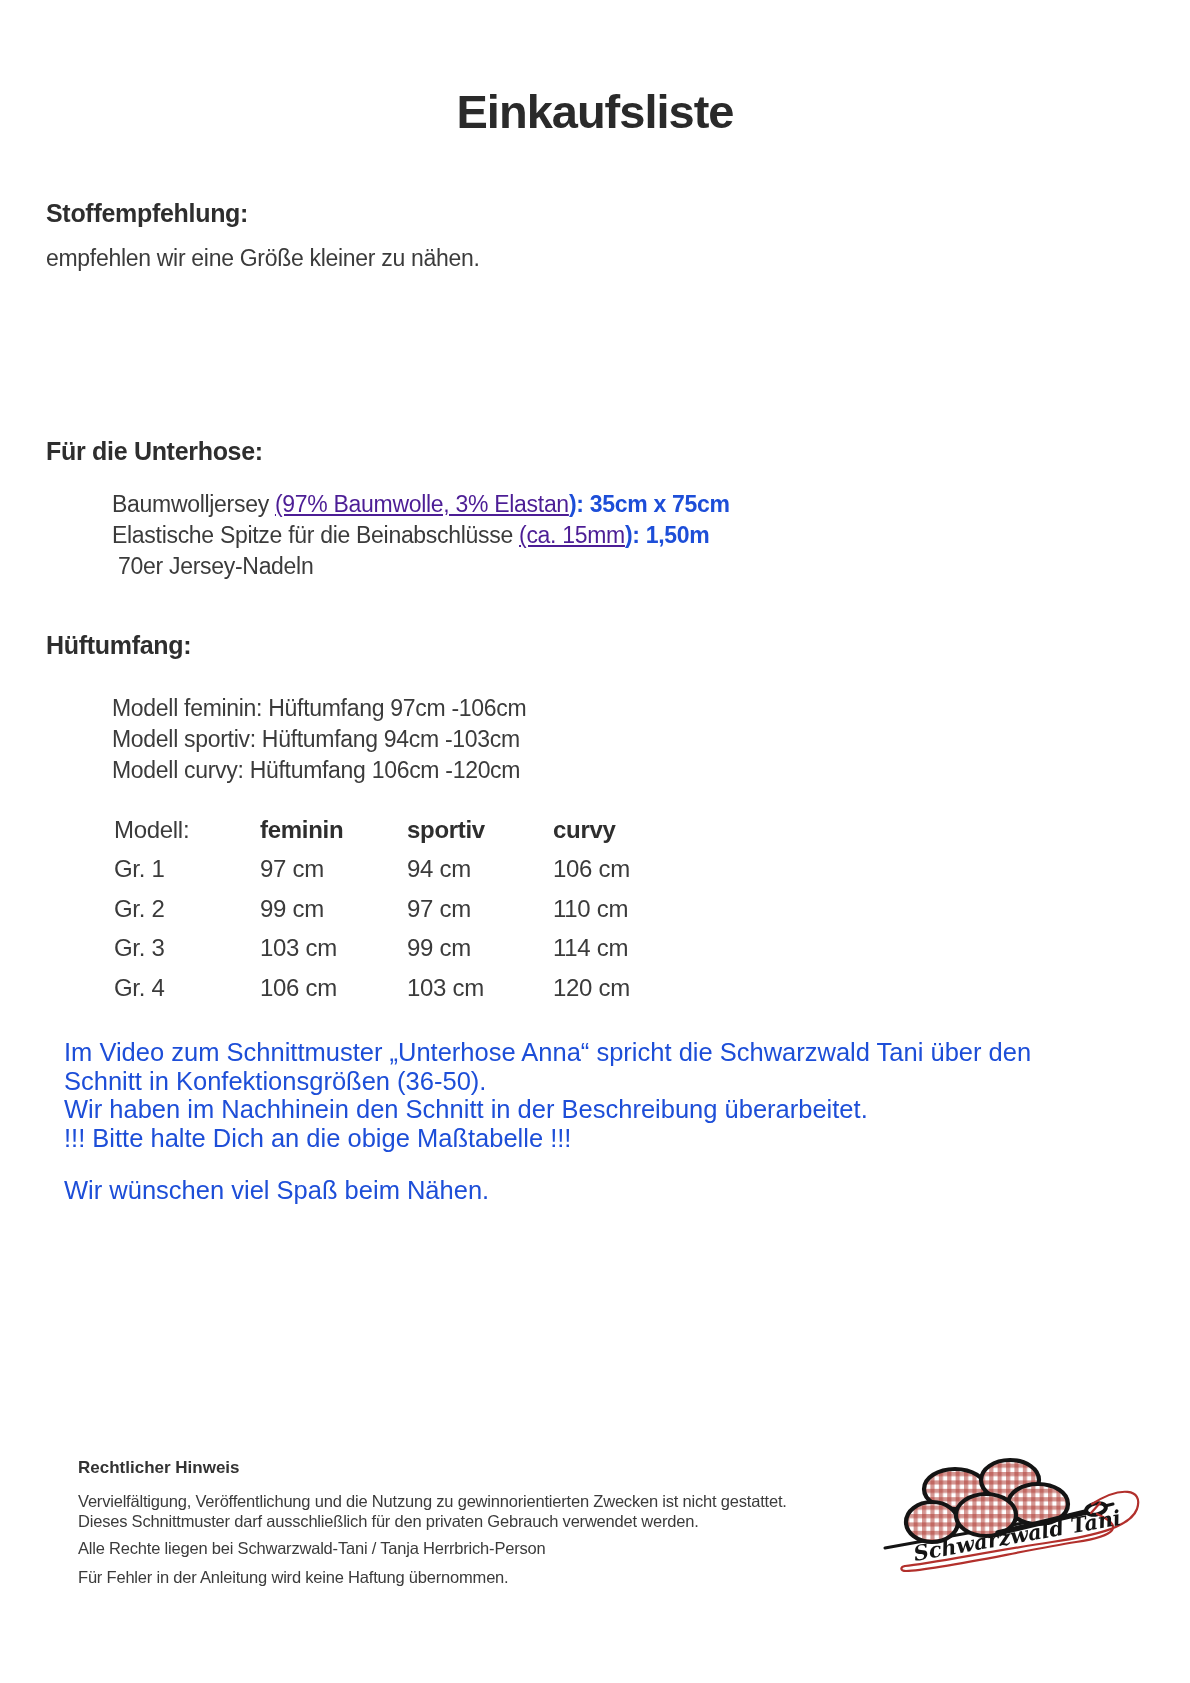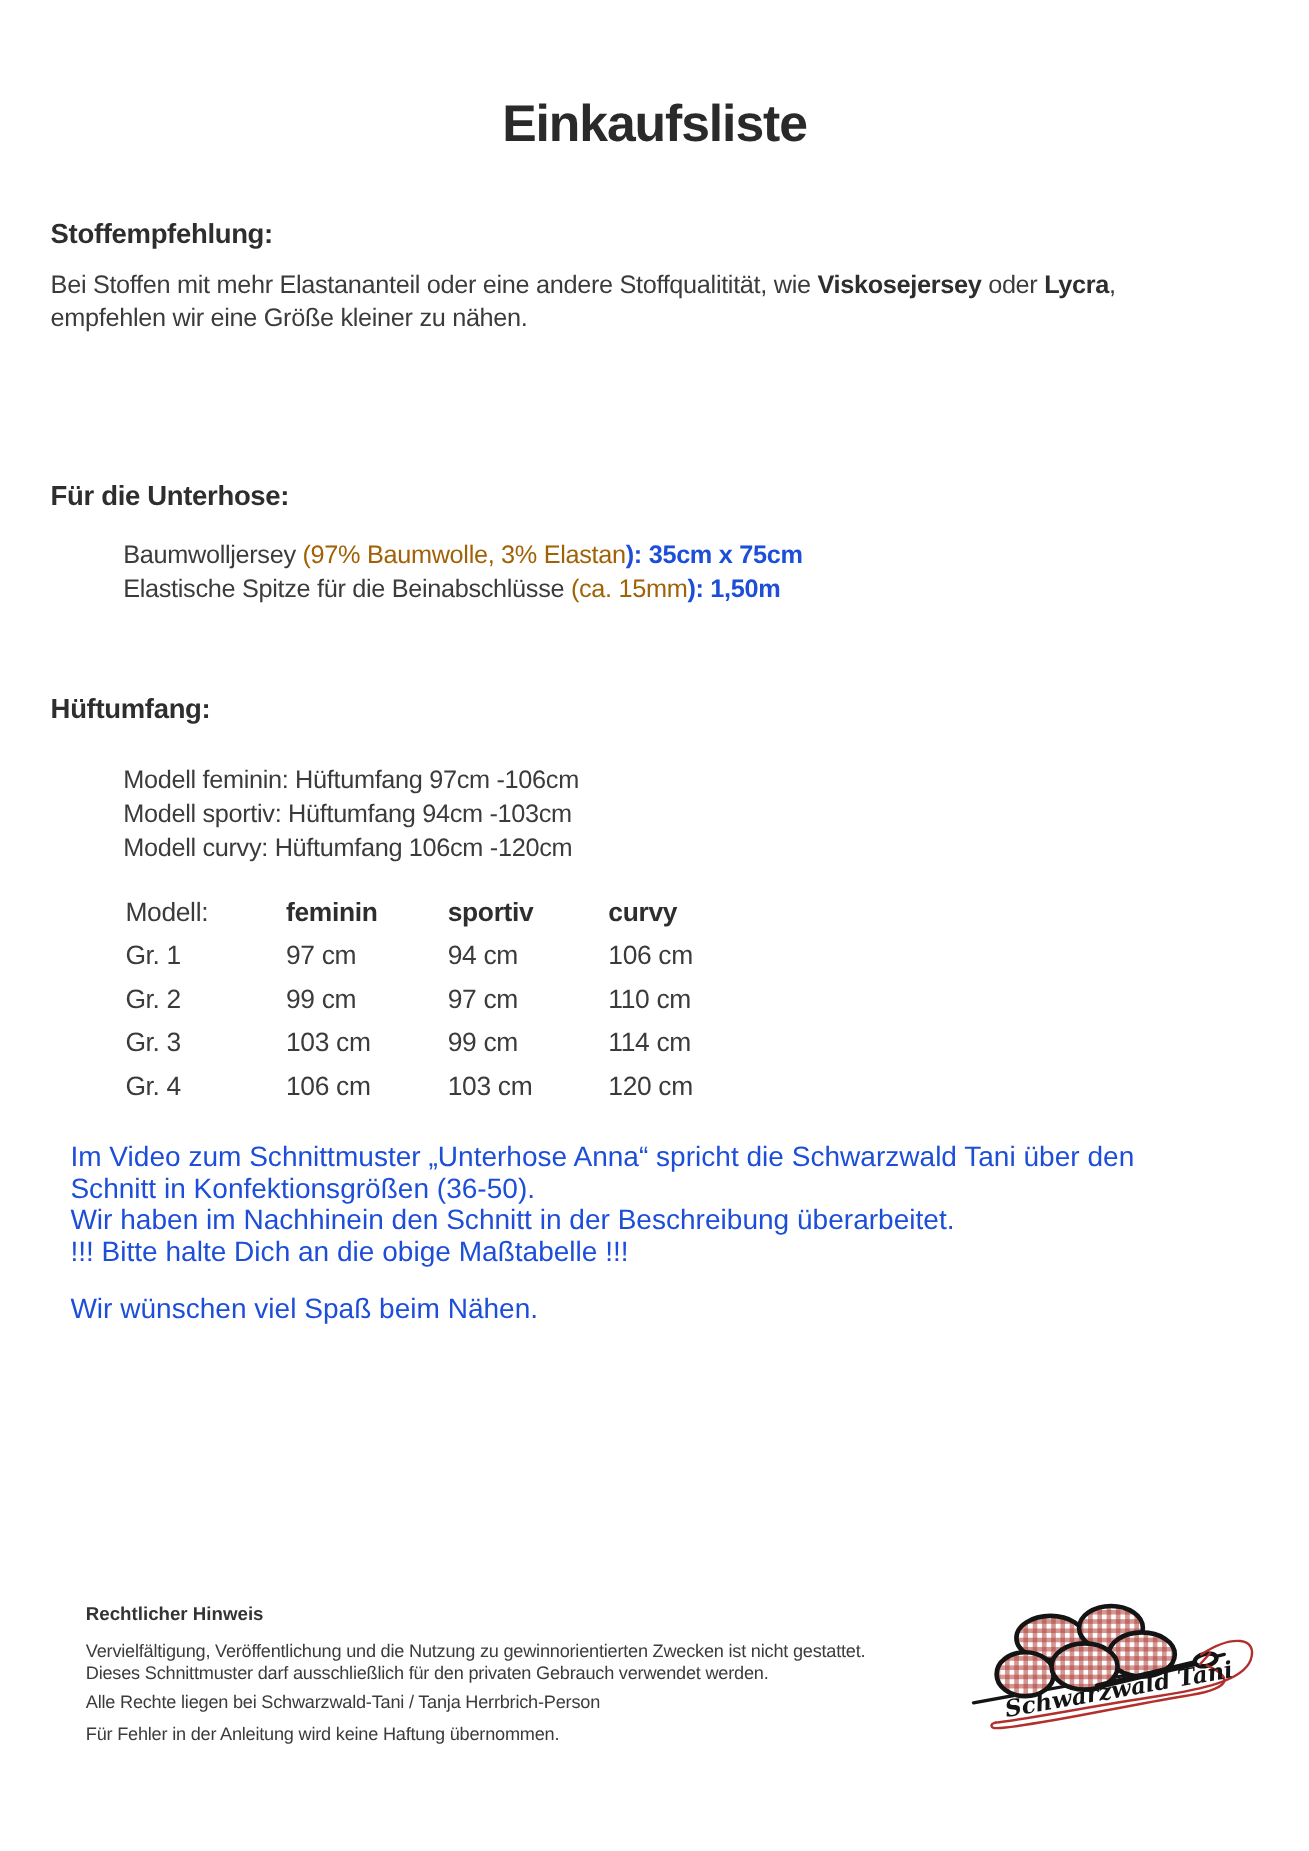--- a/index.html
+++ b/index.html
@@ -37,21 +37,21 @@
   .body-text {
     font-size: 23px;
     letter-spacing: -0.3px;
     color: #3b3b3b;
   }
   .intro { left: 46px; top: 243px; line-height: 30px; }
   .intro b { color: #2e2e2e; }
 
   .items { left: 112px; top: 489px; line-height: 31px; }
   .items .line { white-space: pre-wrap; }
-  .muted { color: #a16207; }
+  .muted { color: #4c1d95; text-decoration: underline; }
   .val { font-weight: bold; color: #1d4ed8; }
 
   .models { left: 112px; top: 693px; line-height: 31px; }
 
   .size-table { left: 114px; top: 810px; }
   .tr {
     display: grid;
     grid-template-columns: 146px 147px 146px 140px;
     height: 39.5px;
     align-items: center;
@@ -79,29 +79,29 @@
 </head>
 <body>
 
 <div id="page">
 
   <div class="abs title">Einkaufsliste</div>
 
   <div class="abs section-heading h-stoff">Stoffempfehlung:</div>
 
   <div class="abs body-text intro">
-    <div><span>Bei Stoffen mit mehr Elastananteil oder eine andere Stoffqualitität, wie </span><b>Viskosejersey</b><span> oder </span><b>Lycra</b><span>,</span></div>
     <div>empfehlen wir eine Größe kleiner zu nähen.</div>
   </div>
 
   <div class="abs section-heading h-unterhose">Für die Unterhose:</div>
 
   <div class="abs body-text items">
     <div class="line"><span>Baumwolljersey </span><span class="muted">(97% Baumwolle, 3% Elastan</span><span class="val">): 35cm x 75cm</span></div>
     <div class="line"><span>Elastische Spitze für die Beinabschlüsse </span><span class="muted">(ca. 15mm</span><span class="val">): 1,50m</span></div>
+    <div class="line"><span> 70er Jersey-Nadeln</span></div>
   </div>
 
   <div class="abs section-heading h-hueft">Hüftumfang:</div>
 
   <div class="abs body-text models">
     <div>Modell feminin: Hüftumfang 97cm -106cm</div>
     <div>Modell sportiv: Hüftumfang 94cm -103cm</div>
     <div>Modell curvy: Hüftumfang 106cm -120cm</div>
   </div>
 

